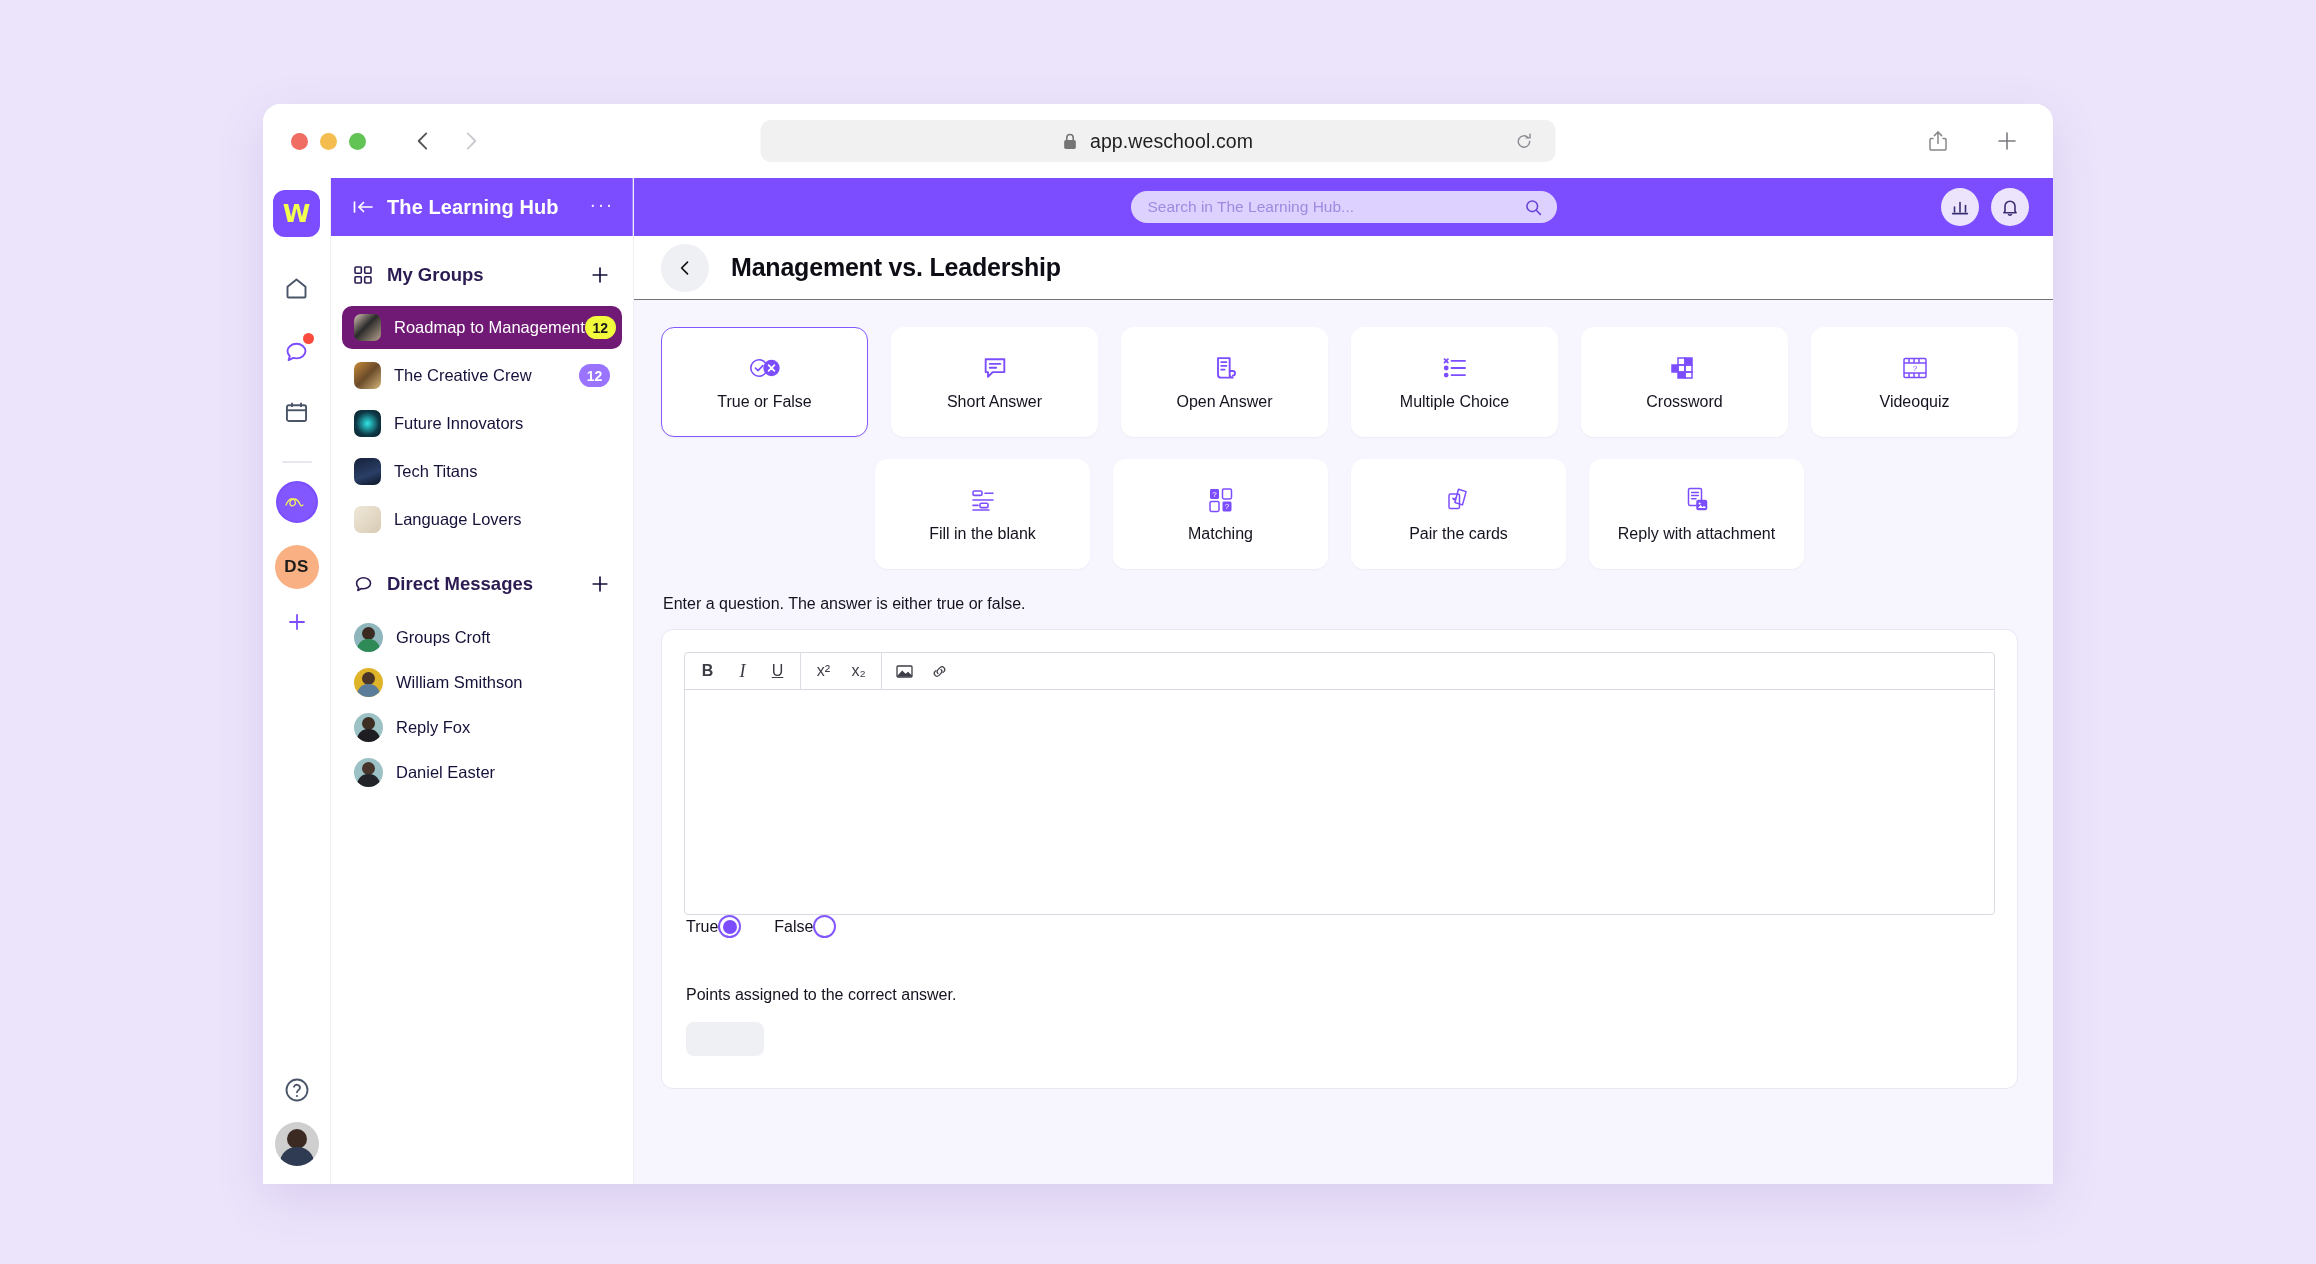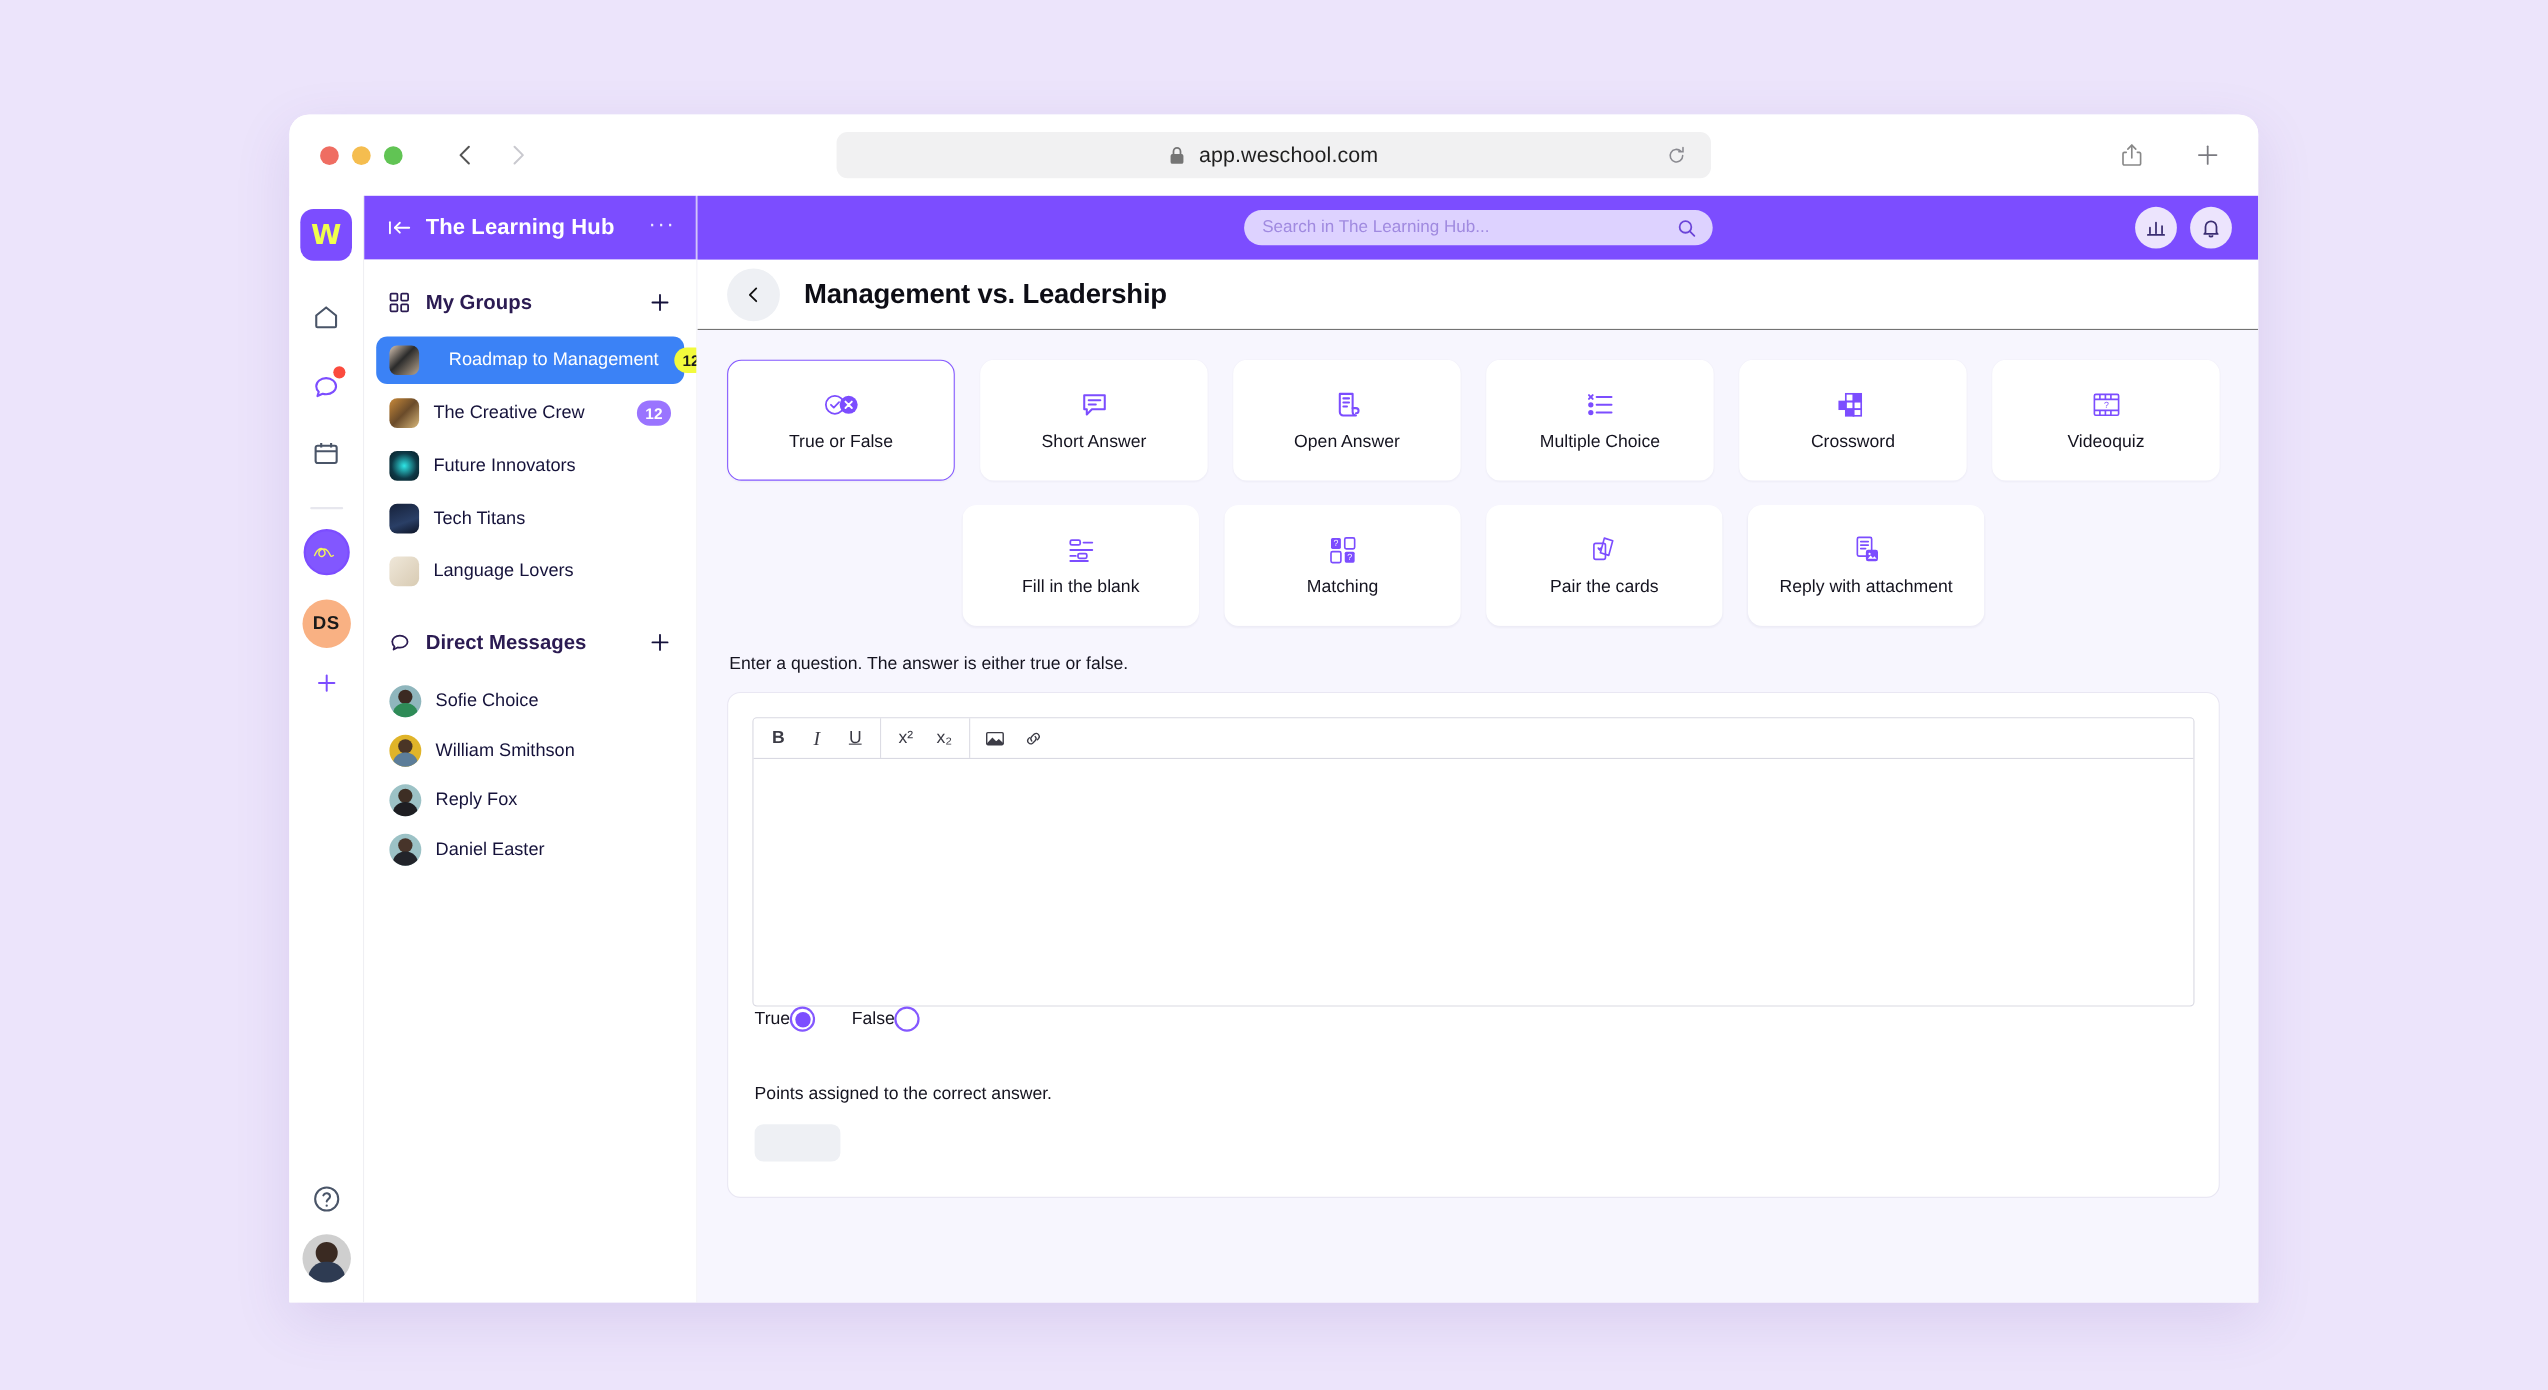--- a/index.html
+++ b/index.html
@@ -128,21 +128,21 @@
     height: 34px; margin-bottom: 14px;
   }
   .sec-head .sec-ic { width: 20px; height: 20px; margin-right: 14px; flex:0 0 auto;}
   .sec-title { font-size: 18.5px; font-weight: 700; color: #2b1b52; flex: 1; }
   .sec-plus { font-size: 27px; color: #13103a; font-weight: 300; line-height: .7; }
 
   .grp {
     display: flex; align-items: center; height: 43px;
     margin: 0 11px 5px 11px; padding: 0 12px; border-radius: 10px;
   }
-  .grp.active { background: #3b82f6; gap: 14px; }
+  .grp.active { background: #701a75; }
   .grp-thumb { width: 27px; height: 27px; border-radius: 7px; margin-right: 13px; flex: 0 0 auto; overflow:hidden; }
   .grp-name { font-size: 16.5px; color: #15123a; flex: 1; white-space: nowrap; }
   .grp.active .grp-name { color: #ffffff; }
   .grp-badge {
     min-width: 31px; height: 23px; border-radius: 12px;
     display: flex; align-items: center; justify-content: center;
     font-size: 14px; font-weight: 700; padding: 0 7px;
   }
   .badge-yellow { background: #f2fa3c; color: #1b1b1b; }
   .badge-purple { background: #9a74ff; color: #ffffff; }
@@ -402,21 +402,21 @@
                   <line x1="4.5" y1="12" x2="19.5" y2="12"></line>
                 </svg>
             </span>
           </div>
 
           <div class="dm">
             <span class="dm-av" style="background:#8fb6bd;">
                 <span style="position:absolute;left:8px;top:4px;width:13px;height:13px;border-radius:50%;background:#3b2a22;"></span>
                 <span style="position:absolute;left:3px;bottom:-2px;width:23px;height:15px;border-radius:11px 11px 0 0;background:#2e8b57;"></span>
               </span>
-            <span class="dm-name">Sofie Choice</span>
+            <span class="dm-name">Groups Croft</span>
           </div>
           <div class="dm">
             <span class="dm-av" style="background:#e0b429;">
                 <span style="position:absolute;left:8px;top:4px;width:13px;height:13px;border-radius:50%;background:#4a3526;"></span>
                 <span style="position:absolute;left:3px;bottom:-2px;width:23px;height:15px;border-radius:11px 11px 0 0;background:#5c7d99;"></span>
               </span>
             <span class="dm-name">William Smithson</span>
           </div>
           <div class="dm">
             <span class="dm-av" style="background:#9cc2c6;">

